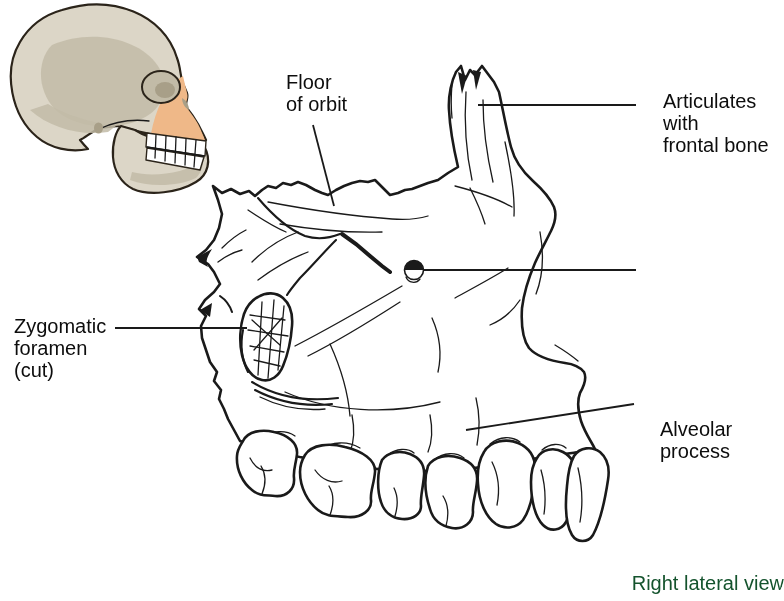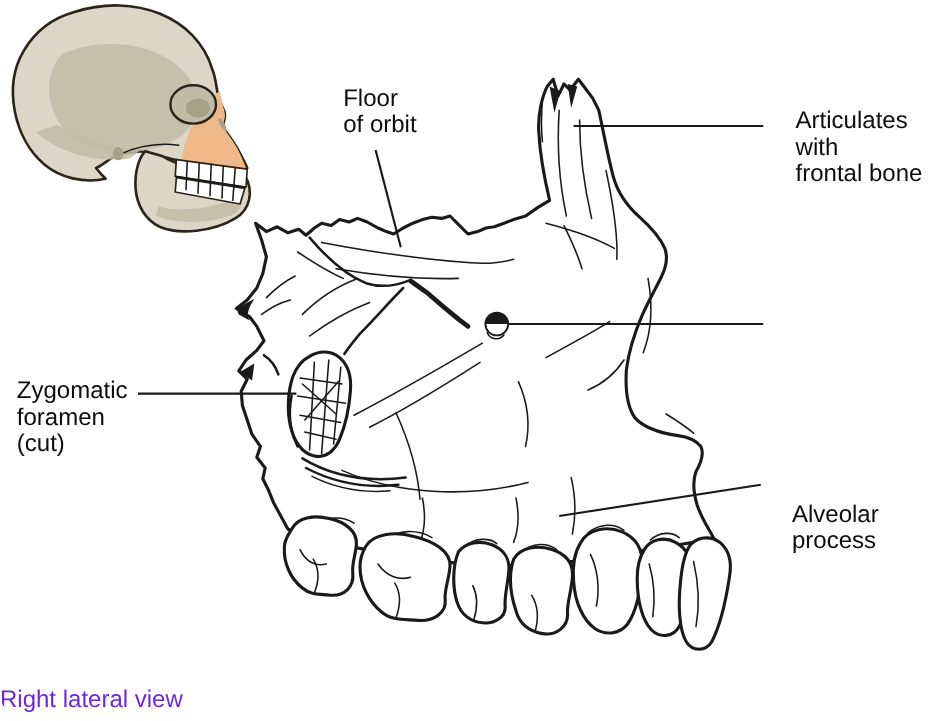--- a/index.html
+++ b/index.html
@@ -25,22 +25,22 @@
   .skull-base{fill:var(--skull-bone);stroke:#2b241a;stroke-width:2.2;stroke-linejoin:round;}
   .skull-shade{fill:var(--skull-shadow);stroke:none;opacity:.85;}
   .skull-darker{fill:var(--skull-dark);stroke:none;}
   .highlight{fill:var(--maxilla-highlight);stroke:none;}
   .tooth{fill:#fff;stroke:#2b241a;stroke-width:1.4;stroke-linejoin:round;}
   .label{
     position:absolute;color:#0d0d0d;font-size:20px;line-height:22px;
     white-space:pre-line;letter-spacing:0;
   }
   .caption{
-    position:absolute;left:0;top:572px;width:784px;text-align:left;
-    color:#6d28d9;font-size:20px;line-height:22px;
+    position:absolute;left:0;top:572px;width:784px;text-align:right;
+    color:#14532d;font-size:20px;line-height:22px;
   }
 </style>
 </head>
 <body>
 
 <div class="stage">
 
   <svg width="784" height="601" viewBox="0 0 784 601">
 
     <g>

